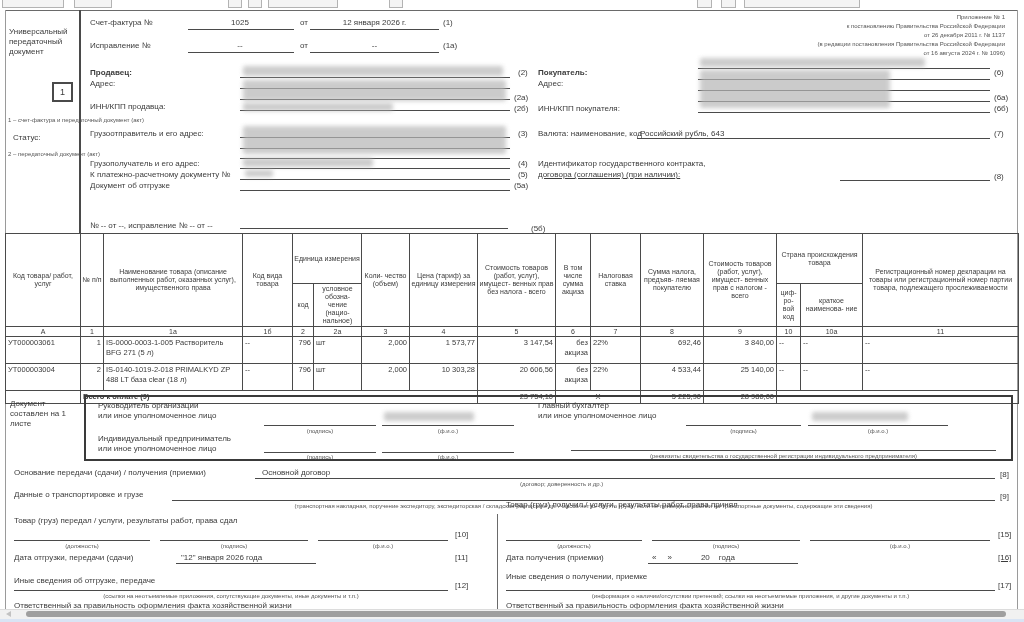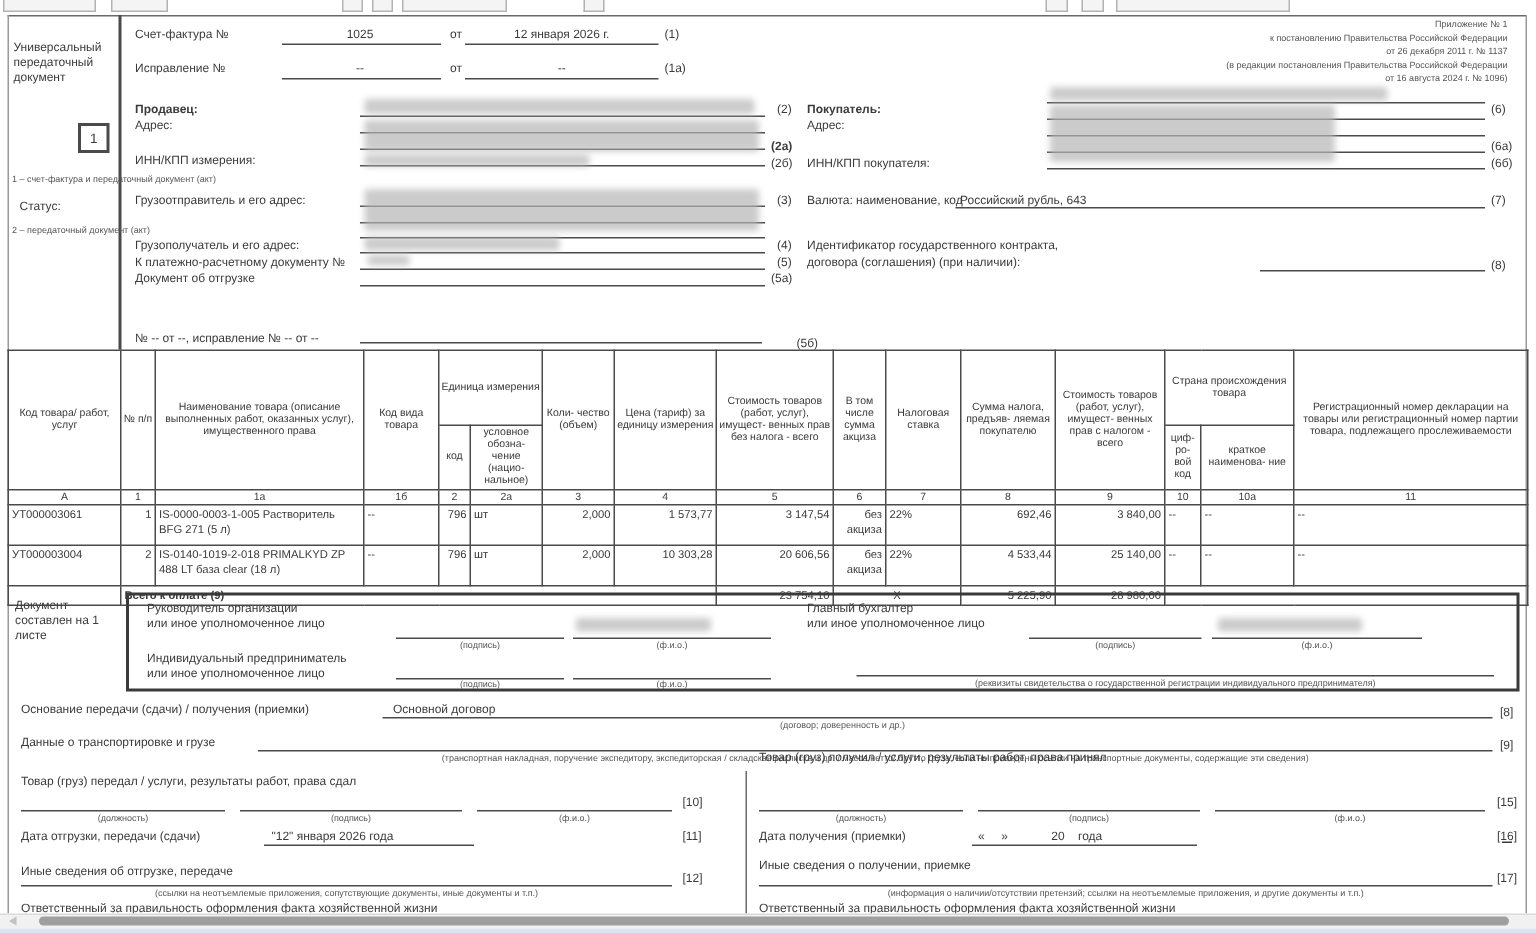--- a/index.html
+++ b/index.html
@@ -76,21 +76,21 @@
   <div style="position:absolute;left:600px;top:13px;width:405px;text-align:right;">
     <div class="fine" style="position:static;line-height:9px;">Приложение № 1</div>
     <div class="fine" style="position:static;line-height:9px;">к постановлению Правительства Российской Федерации</div>
     <div class="fine" style="position:static;line-height:9px;">от 26 декабря 2011 г. № 1137</div>
     <div class="fine" style="position:static;line-height:9px;">(в редакции постановления Правительства Российской Федерации</div>
     <div class="fine" style="position:static;line-height:9px;">от 16 августа 2024 г. № 1096)</div>
   </div>
 
   <div class="t b" style="left:90px;top:68px;">Продавец:</div>
   <div class="t" style="left:90px;top:79px;">Адрес:</div>
-  <div class="t" style="left:90px;top:102px;">ИНН/КПП измерения:</div>
+  <div class="t" style="left:90px;top:102px;">ИНН/КПП продавца:</div>
   <div class="t" style="left:90px;top:129px;">Грузоотправитель и его адрес:</div>
   <div class="t" style="left:90px;top:159px;">Грузополучатель и его адрес:</div>
   <div class="t" style="left:90px;top:170px;">К платежно-расчетному документу №</div>
   <div class="t" style="left:90px;top:181px;">Документ об отгрузке</div>
   <div class="t" style="left:90px;top:221px;">№ -- от --, исправление № -- от --</div>
 
   <div class="ln" style="left:240px;top:77px;width:270px;"></div>
   <div class="ln" style="left:240px;top:88px;width:270px;"></div>
   <div class="ln" style="left:240px;top:99px;width:270px;"></div>
   <div class="ln" style="left:240px;top:110px;width:270px;"></div>
@@ -103,36 +103,36 @@
   <div class="ln" style="left:240px;top:228px;width:268px;"></div>
 
   <div class="blur" style="left:243px;top:66px;width:260px;height:10px;"></div>
   <div class="blur" style="left:243px;top:80px;width:263px;height:21px;"></div>
   <div class="blur" style="left:243px;top:103px;width:150px;height:8px;"></div>
   <div class="blur" style="left:243px;top:126px;width:263px;height:28px;"></div>
   <div class="blur" style="left:243px;top:158px;width:130px;height:9px;"></div>
   <div class="blur" style="left:245px;top:170px;width:28px;height:7px;"></div>
 
   <div class="t" style="left:518px;top:68px;">(2)</div>
-  <div class="t" style="left:514px;top:93px;font-weight:bold;">(2а)</div>
+  <div class="t" style="left:514px;top:93px;">(2а)</div>
   <div class="t" style="left:514px;top:104px;">(2б)</div>
   <div class="t" style="left:518px;top:129px;">(3)</div>
   <div class="t" style="left:518px;top:159px;">(4)</div>
   <div class="t" style="left:518px;top:170px;">(5)</div>
   <div class="t" style="left:514px;top:181px;">(5а)</div>
   <div class="t" style="left:514px;top:224px;padding-left:17px;">(5б)</div>
 
   <div class="t b" style="left:538px;top:68px;">Покупатель:</div>
   <div class="t" style="left:538px;top:79px;">Адрес:</div>
   <div class="t" style="left:538px;top:104px;">ИНН/КПП покупателя:</div>
   <div class="t" style="left:538px;top:129px;">Валюта: наименование, код</div>
   <div class="t" style="left:640px;top:129px;">Российский рубль, 643</div>
   <div class="ln" style="left:637px;top:138px;width:353px;"></div>
   <div class="t" style="left:538px;top:159px;">Идентификатор государственного контракта,</div>
-  <div class="t" style="left:538px;top:170px;">договора (соглашения) (при наличии):</div>
+  <div class="t" style="left:538px;top:170px;text-decoration:underline;">договора (соглашения) (при наличии):</div>
   <div class="ln" style="left:840px;top:180px;width:150px;"></div>
 
   <div class="ln" style="left:698px;top:68px;width:292px;"></div>
   <div class="ln" style="left:698px;top:79px;width:292px;"></div>
   <div class="ln" style="left:698px;top:90px;width:292px;"></div>
   <div class="ln" style="left:698px;top:101px;width:292px;"></div>
   <div class="ln" style="left:698px;top:112px;width:292px;"></div>
 
   <div class="blur" style="left:700px;top:58px;width:225px;height:9px;"></div>
   <div class="blur" style="left:700px;top:70px;width:190px;height:38px;"></div>

